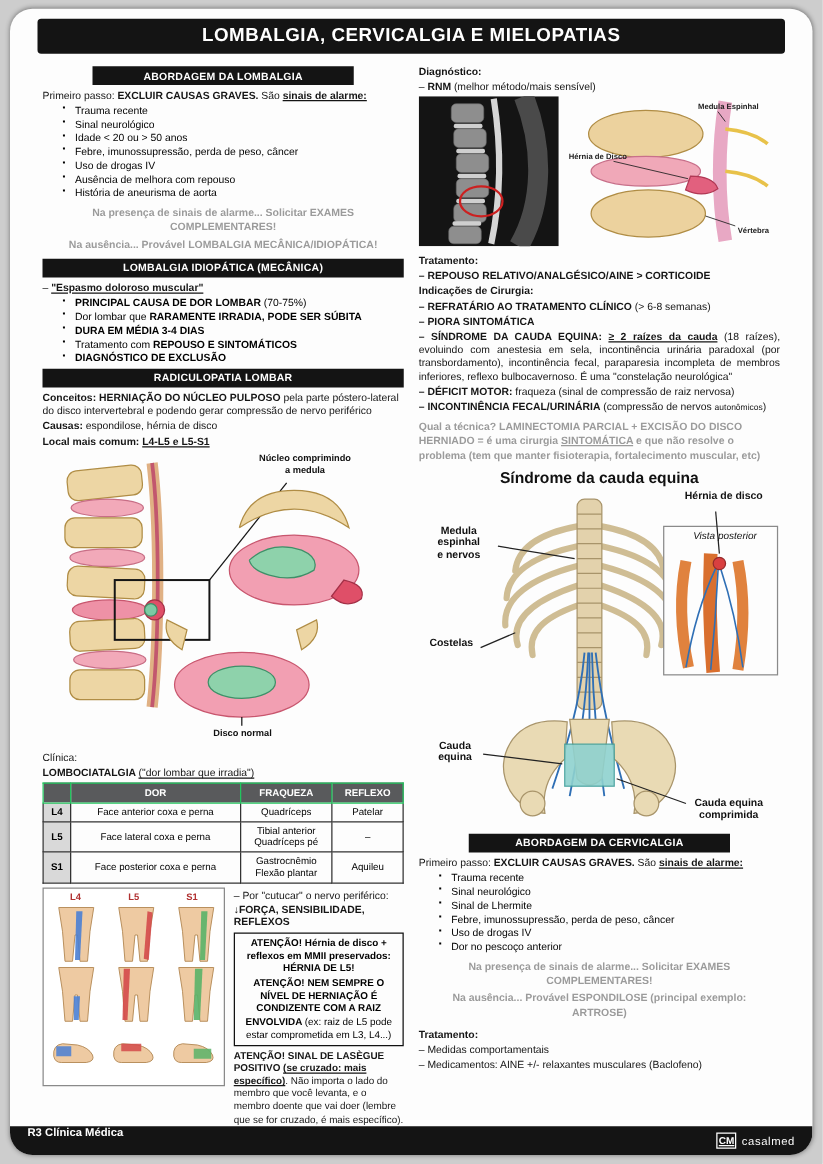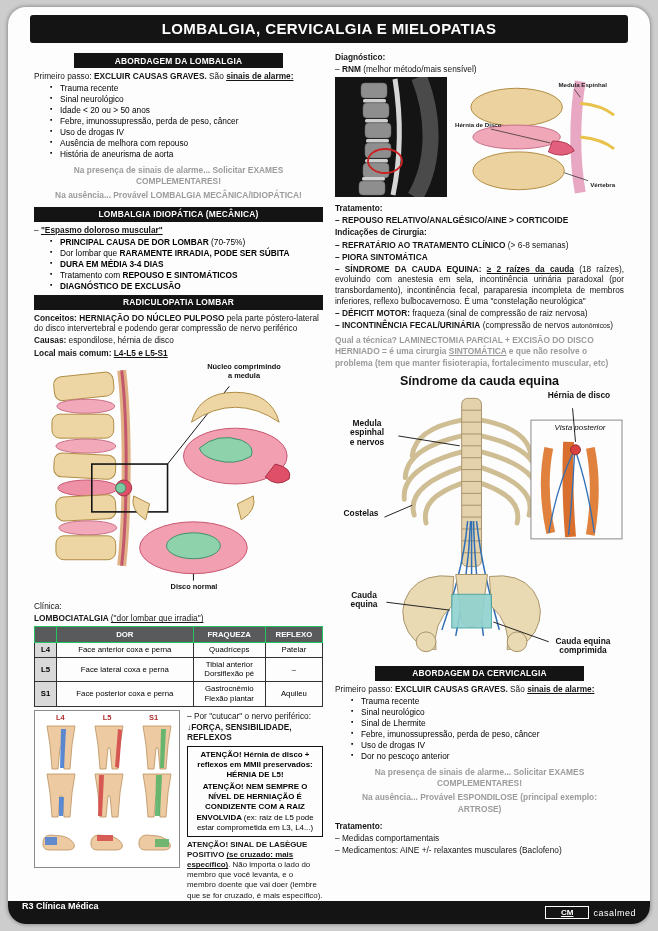--- a/index.html
+++ b/index.html
@@ -63,21 +63,21 @@
   .legs-head { display:flex; margin-bottom:1px; }
   .legs-head span { flex:1; text-align:center; font-weight:bold; font-size:7.5px; color:#b03030; }
   .legs-text { flex:1; min-width:0; }
   .attention-box { border:1.5px solid #111; padding:2px 3px; margin:3px 0; text-align:center; }
   .attention-box p { font-size:7.9px; line-height:1.3; margin:1px 0; }
 
   .footer-bar { height:23px; background:#141414; color:#fff; display:flex; 
                 justify-content:space-between; padding:0 14px; }
   .footer-left { font-size:9px; font-weight:bold; }
   .brand { display:flex; align-items:center; gap:4px; }
-  .brand .cm-box { border:1px solid #fff; font-size:8px; font-weight:bold; padding:1px 15px;text-decoration:underline; }
+  .brand .cm-box { border:1px solid #fff; font-size:8px; font-weight:bold; padding:1px 1px;text-decoration:underline; }
   .brand .cm-name { font-size:9px; letter-spacing:.5px; }
 
   svg text { font-family:"Liberation Sans", sans-serif; }
 </style>
 </head>
 <body>
 
 <div class="frame">
   <div class="page">
 
@@ -186,21 +186,21 @@
             <tr>
               <td class="rowhead">L4</td>
               <td>Face anterior coxa e perna</td>
               <td>Quadríceps</td>
               <td>Patelar</td>
             </tr>
             <tr>
               <td class="rowhead">L5</td>
               <td>Face lateral coxa e perna</td>
               <td>Tibial anterior
-Dorsiflexão pé</td>
+Quadríceps pé</td>
               <td>–</td>
             </tr>
             <tr>
               <td class="rowhead">S1</td>
               <td>Face posterior coxa e perna</td>
               <td>Gastrocnêmio
 Flexão plantar</td>
               <td>Aquileu</td>
             </tr>
           </tbody>

